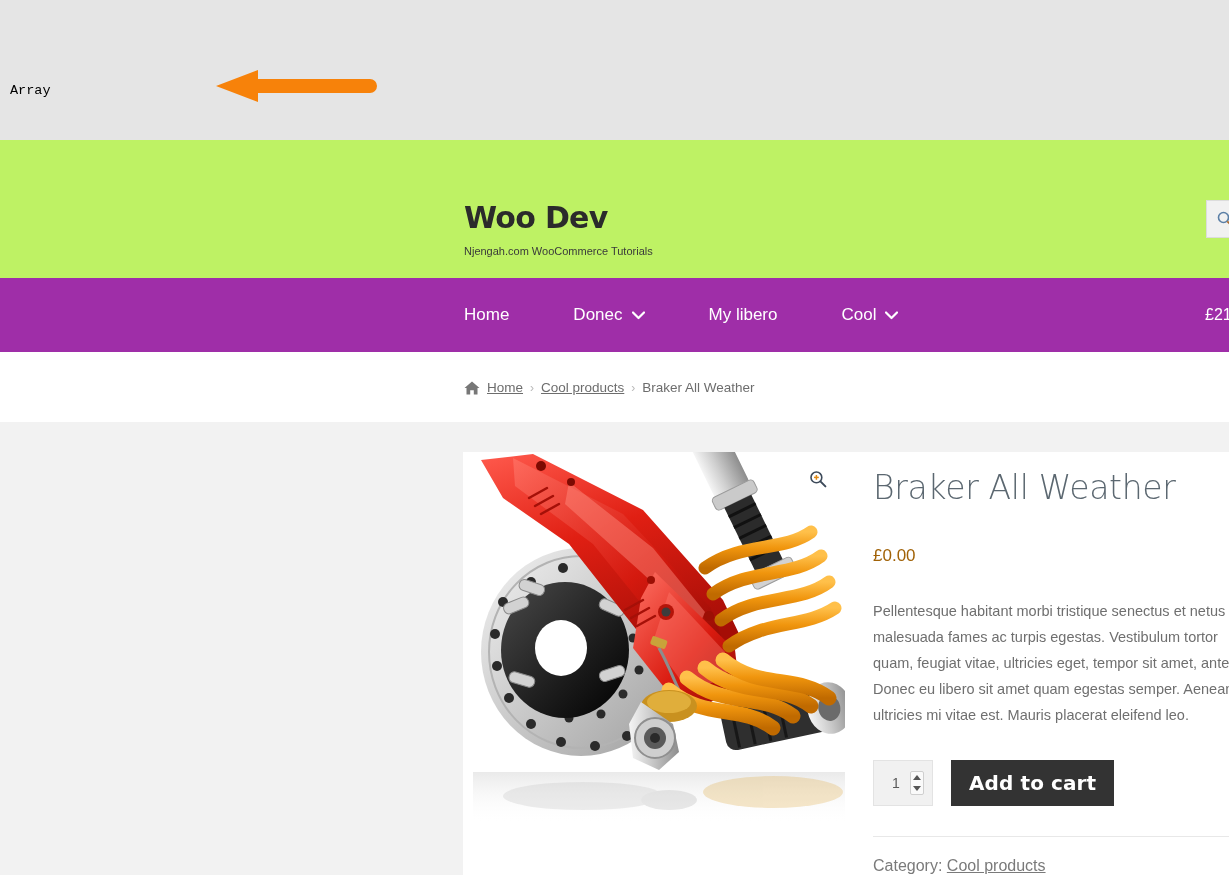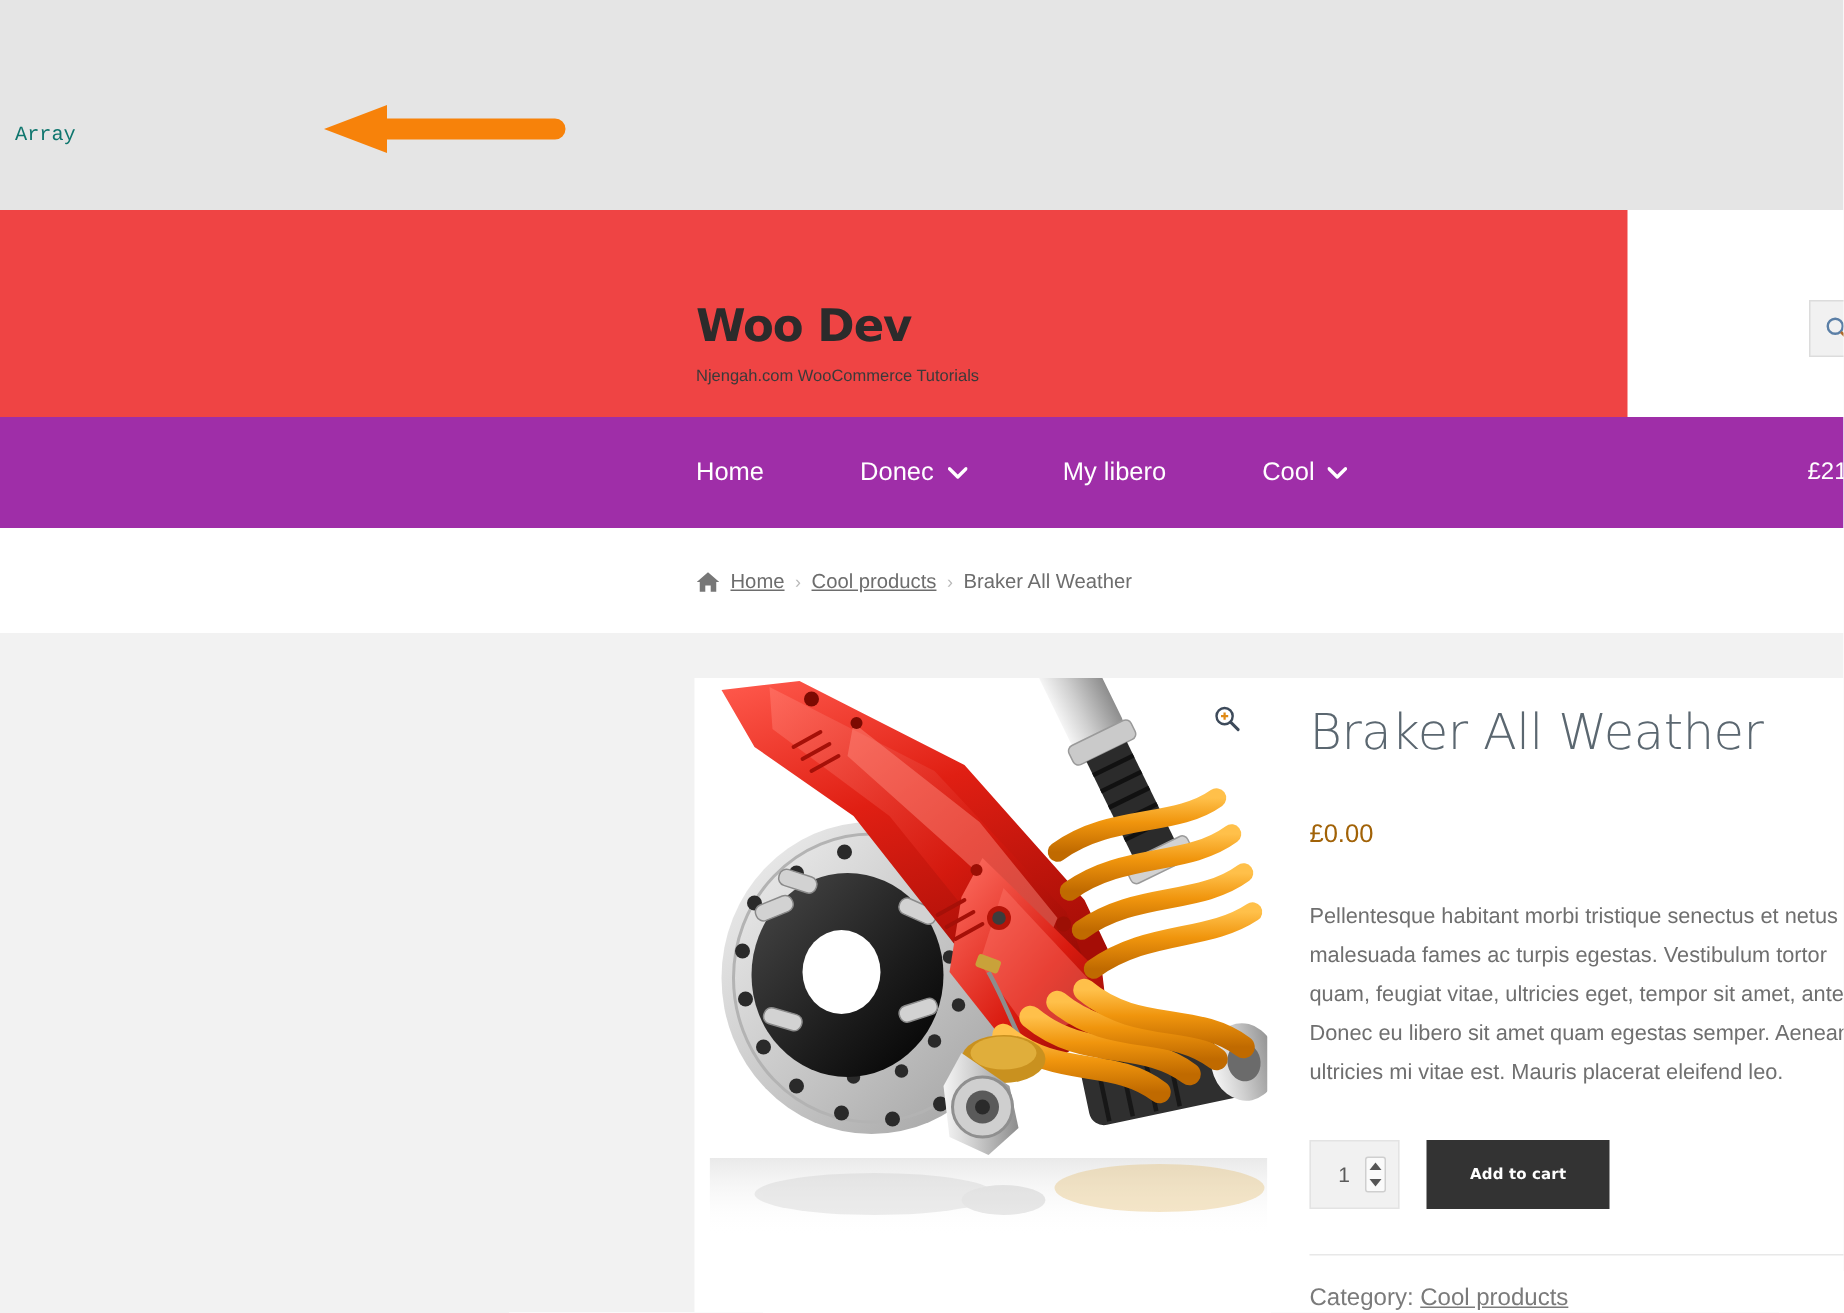--- a/index.html
+++ b/index.html
@@ -9,33 +9,33 @@
     font-family: "Liberation Sans", sans-serif;
     overflow: hidden;
   }
   #page { position: relative; width: 1229px; height: 875px; overflow: hidden; }
 
   
   .code-block {
     position: absolute; left: 0; top: 0; width: 1229px; height: 140px;
     background: #e5e5e5;
     font-family: "Liberation Mono", "DejaVu Sans Mono", monospace;
-    font-size: 13.5px; color: #0f766e; line-height: 25px;
+    font-size: 13.5px; color: #000000; line-height: 25px;
     padding: 28px 12px 0 10px;
     white-space: pre;
   }
   .code-line { height: 25px; }
   .code-indent { padding-left: 38px; }
 
   .arrow { position: absolute; left: 216px; top: 70px; width: 162px; height: 32px; }
 
   
   .site-header {
-    position: absolute; left: 0; top: 140px; width: 1085px; height: 138px;
-    background: #ef4444;
+    position: absolute; left: 0; top: 140px; width: 1229px; height: 138px;
+    background: #bef264;
   }
   .brand { position: absolute; left: 464px; top: 62px; }
   .brand-title {
     font-family: "DejaVu Sans", sans-serif;
     font-size: 30px; font-weight: bold; color: #2b2b2b;
     letter-spacing: -0.7px; line-height: 32px;
   }
   .brand-tagline {
     font-size: 11px; color: #3a3a3a; margin-top: 9px; line-height: 16px;
   }
@@ -140,22 +140,22 @@
     justify-content: space-between; align-items: center;
     border: 1px solid #cfcfcf; background: #fafafa; border-radius: 2px;
   }
   .spin-up, .spin-down {
     width: 0; height: 0; border-left: 4px solid transparent;
     border-right: 4px solid transparent; cursor: pointer;
   }
   .spin-up { border-bottom: 5px solid #555; margin-top: 3px; }
   .spin-down { border-top: 5px solid #555; margin-bottom: 3px; }
   .add-to-cart {
-    height: 46px; padding: 0 29px; background: #333333; color: #ffffff;
-    border: none; font-size: 10px; font-weight: bold; cursor: pointer;
+    height: 46px; padding: 0 18px; background: #333333; color: #ffffff;
+    border: none; font-size: 20px; font-weight: bold; cursor: pointer;
     font-family: "DejaVu Sans", sans-serif; letter-spacing: 0.1px;
   }
   .meta-divider {
     margin-top: 30px; border-top: 1px solid #e8e8e8; width: 380px;
   }
   .product-meta {
     margin-top: 20px; font-size: 16px; color: #7a7a7a; line-height: 18px;
   }
   .product-meta a { color: #7a7a7a; text-decoration: underline; cursor: pointer; }
 </style>

